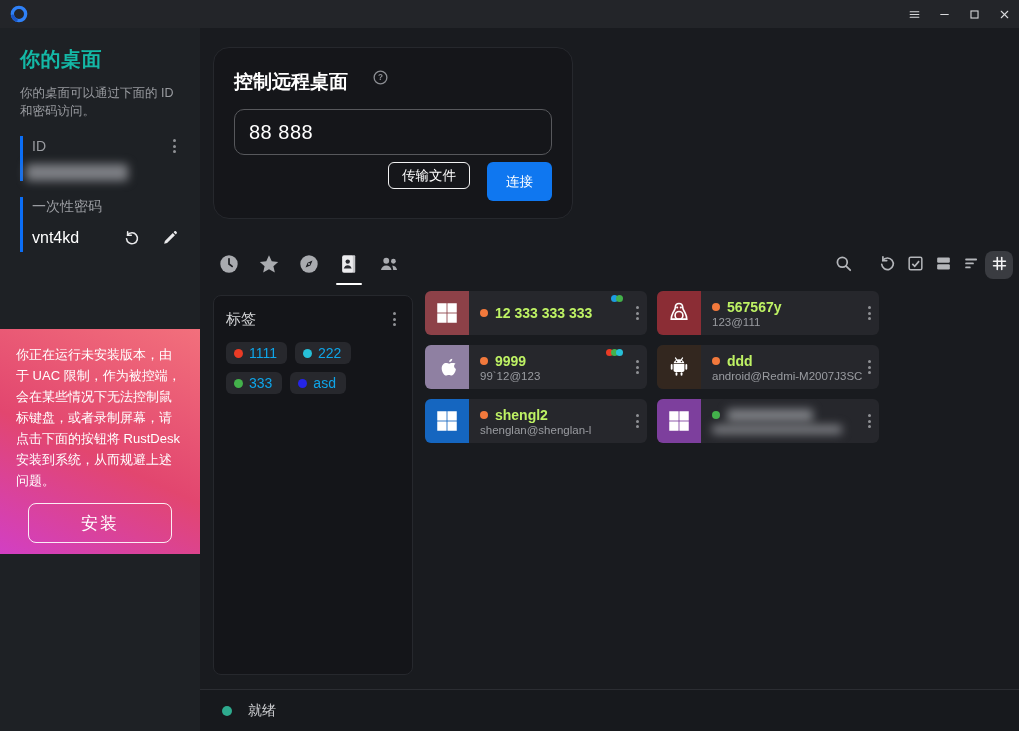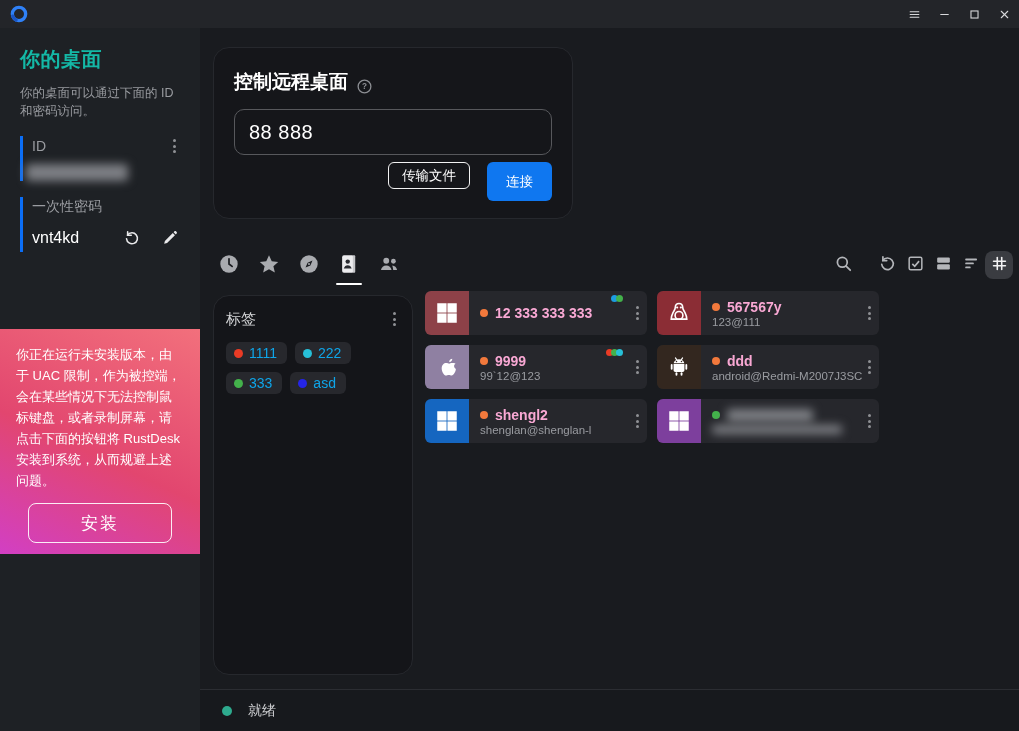--- a/index.html
+++ b/index.html
@@ -43,21 +43,21 @@
   .install-text { color:#fff; font-size:13px; line-height:1.62; }
   .install-btn { display:block; margin:12px auto 0 auto; width:144px; height:40px;
     background:transparent; border:1px solid rgba(255,255,255,.9); border-radius:8px;
     color:#fff; font-size:17px; letter-spacing:2px; cursor:pointer; }
 
   
   .main { position:absolute; left:200px; top:28px; width:819px; height:703px; background:#191b1f; }
 
   .connect-card { position:absolute; left:13px; top:19px; width:360px; height:172px;
     background:#15161a; border:1px solid #26282d; border-radius:16px; padding:21px 20px; }
-  .cc-title-row { display:flex; align-items:flex-end; gap:8px; }
+  .cc-title-row { display:flex; align-items:flex-start; gap:24px; }
   .cc-title { color:#fff; font-size:19px; font-weight:bold; }
   .help-icon { display:inline-flex; }
   .cc-input { margin-top:14px; width:100%; height:46px; background:transparent;
     border:1px solid #57585c; border-radius:10px; color:#fff; font-size:20px;
     padding:0 14px; letter-spacing:.5px; outline:none; }
   .cc-btn-row { display:flex; justify-content:flex-end; gap:17px; margin-top:7px; }
   .btn-ghost { background:transparent; border:1px solid #f2f2f3; border-radius:6px; color:#fff;
     font-size:13.5px; height:27px; padding:0 13px; cursor:pointer; }
   .btn-primary { background:#0f77f0; border:0; border-radius:6px; color:#fff; font-size:13.5px;
     height:39px; padding:0 19px; cursor:pointer; }
@@ -71,40 +71,40 @@
   .tab-btn.active::after { content:""; position:absolute; left:3px; right:3px; bottom:-4px;
     height:2.5px; background:#fff; border-radius:2px; }
   .toolbar .spacer { flex:1; }
   .act-btn { width:28px; height:28px; background:transparent; border:0; color:#b4b6ba;
     display:flex; align-items:center; justify-content:center; cursor:pointer; border-radius:8px; }
   .act-btn svg { width:19px; height:19px; }
   .act-btn.search { margin-right:16px; }
   .act-btn.active { background:#3a3c41; color:#f2f2f3; }
 
   .tags-panel { position:absolute; left:13px; top:267px; width:200px; height:380px;
-    background:#141519; border:1px solid #26282d; border-radius:16px; padding:12px 12px; }
+    background:#141519; border:1px solid #26282d; border-radius:8px; padding:12px 12px; }
   .tags-head { display:flex; align-items:center; color:#d5d6d8; font-size:15px; }
   .tags-head .kebab { margin-left:auto; }
   .tag-list { display:flex; flex-wrap:wrap; gap:8px; margin-top:12px; }
   .tag-chip { display:inline-flex; align-items:center; gap:6px; background:#27282d;
     border-radius:6px; padding:3px 10px 3px 8px; color:#0ea5e9; font-size:14px; cursor:pointer; }
   .tag-dot { width:9px; height:9px; border-radius:50%; }
 
   .peer-grid { position:absolute; left:225px; top:263px; width:460px;
     display:grid; grid-template-columns:222px 222px; gap:10px 10px; }
   .peer-card { position:relative; height:44px; background:#26272c; border-radius:6px;
     display:flex; align-items:stretch; cursor:pointer; }
   .peer-icon { width:44px; height:44px; border-radius:6px 0 0 6px; display:flex;
     align-items:center; justify-content:center; flex:0 0 44px; }
   .peer-icon svg { width:26px; height:26px; }
   .peer-text { flex:1; display:flex; flex-direction:column; justify-content:center;
     padding-left:11px; overflow:hidden; }
   .peer-name-row { display:flex; align-items:center; gap:7px; }
   .peer-status-dot { width:8px; height:8px; border-radius:50%; flex:0 0 8px; }
-  .peer-name { color:#f9a8d4; font-size:14px; font-weight:bold; white-space:nowrap; }
+  .peer-name { color:#bef264; font-size:14px; font-weight:bold; white-space:nowrap; }
   .peer-sub { color:#9a9ca1; font-size:11.5px; margin-top:1px; white-space:nowrap; }
   .blob-name { width:86px; height:13px; display:none; }
   .blob-sub { width:130px; height:9px; margin-top:3px; display:none; }
   .peer-card.censored .blob-name, .peer-card.censored .blob-sub { display:block; }
   .peer-minidots { position:absolute; top:4px; right:24px; display:flex; }
   .peer-minidots span { width:7px; height:7px; border-radius:50%; margin-left:-2px; }
   .peer-card .kebab { position:absolute; right:4px; top:50%; transform:translateY(-50%); }
 
   .statusbar { position:absolute; left:0; right:0; top:661px; height:42px; background:#17191d;
     border-top:1px solid #2b2d32; display:flex; align-items:center; padding-left:22px; }

